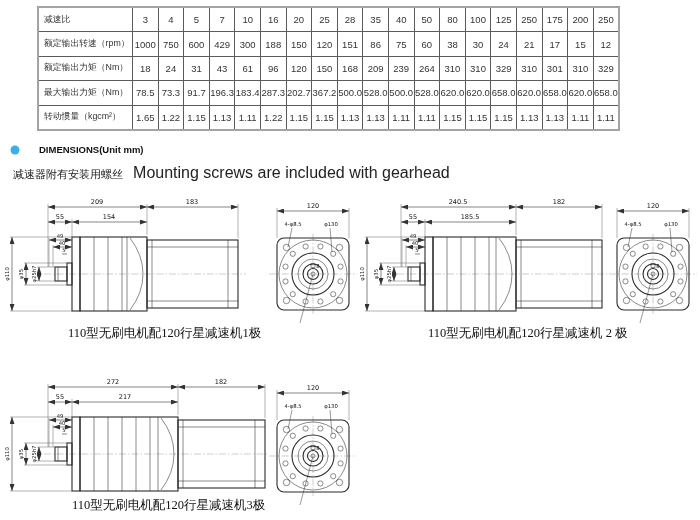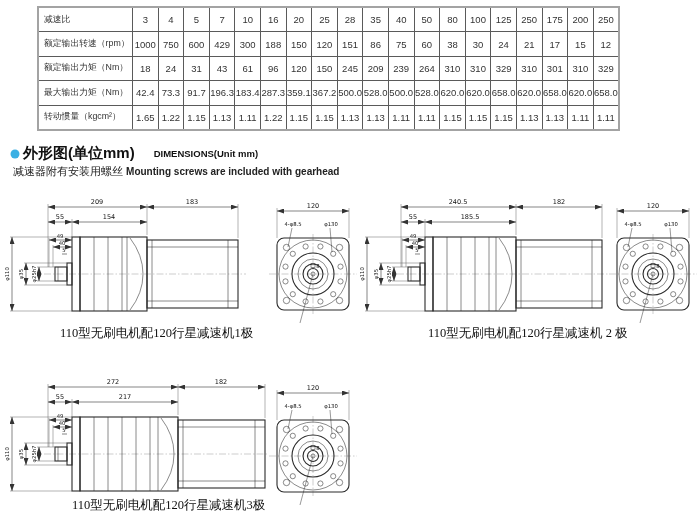--- a/index.html
+++ b/index.html
@@ -13,21 +13,21 @@
   table.spec th,table.spec td{border:1px solid #5a5a5a;height:23.4px;
              padding:0;text-align:center;font-size:9.5px;color:#333;
              font-weight:normal;overflow:hidden;white-space:nowrap;}
   table.spec th{width:88px;text-align:left;padding-left:5px;font-size:8.8px;}
 
   
   .sec{position:absolute;left:10px;top:144px;display:flex;align-items:center;gap:3px;}
   .sec .zh{font-size:15px;font-weight:bold;color:#111;}
   .sec .en{font-size:9.5px;font-weight:bold;color:#111;margin-left:16px;}
   .note{position:absolute;left:13px;top:164px;font-size:11px;color:#222;}
-  .note .en{font-size:10px;margin-left:0;font-weight:bold;}
+  .note .en{font-size:16px;margin-left:7px;}
 
   
   svg.tech{position:absolute;overflow:visible;}
   .ol{fill:none;stroke:#2b2b2b;stroke-width:1.1;}
   .ol2{fill:none;stroke:#2b2b2b;stroke-width:0.55;}
   .cl{stroke:#999;stroke-width:0.5;stroke-dasharray:7 2 1.5 2;fill:none;}
   .ext{stroke:#666;stroke-width:0.5;}
   .dim{stroke:#333;stroke-width:0.6;}
   .ldr{stroke:#444;stroke-width:0.55;fill:none;}
   .dt{font:6.5px "DejaVu Sans",sans-serif;fill:#111;text-anchor:middle;}
@@ -122,41 +122,41 @@
       <tr>
         <th>额定输出力矩（Nm）</th>
         <td>18</td>
         <td>24</td>
         <td>31</td>
         <td>43</td>
         <td>61</td>
         <td>96</td>
         <td>120</td>
         <td>150</td>
-        <td>245</td>
+        <td>168</td>
         <td>209</td>
         <td>239</td>
         <td>264</td>
         <td>310</td>
         <td>310</td>
         <td>329</td>
         <td>310</td>
         <td>301</td>
         <td>310</td>
         <td>329</td>
       </tr>
       <tr>
         <th>最大输出力矩（Nm）</th>
-        <td>42.4</td>
+        <td>78.5</td>
         <td>73.3</td>
         <td>91.7</td>
         <td>196.3</td>
         <td>183.4</td>
         <td>287.3</td>
-        <td>359.1</td>
+        <td>202.7</td>
         <td>367.2</td>
         <td>500.0</td>
         <td>528.0</td>
         <td>500.0</td>
         <td>528.0</td>
         <td>620.0</td>
         <td>620.0</td>
         <td>658.0</td>
         <td>620.0</td>
         <td>658.0</td>
@@ -185,21 +185,20 @@
         <td>1.11</td>
         <td>1.11</td>
       </tr>
     </tbody>
 </table>
 
 <div class="sec">
   <svg width="10" height="10">
     <circle cx="5" cy="5" r="4.5" fill="#3bb0e4"></circle>
   </svg>
-  <span class="zh">外形图(单位mm)</span>
   <span class="en">DIMENSIONS(Unit mm)</span>
 </div>
 <div class="note">
   <span>减速器附有安装用螺丝</span>
   <span class="en">Mounting screws are included with gearhead</span>
 </div>
 
 <svg class="tech" style="left:0;top:193px" width="270" height="136" viewBox="0 0 270 136">
   <g>
     <line class="cl" x1="44" y1="81" x2="246" y2="81"></line>
@@ -264,21 +263,21 @@
     <text class="dt s" x="21" y="30">4-φ8.5</text>
     <text class="dt s" x="59" y="30">φ130</text>
     <line class="ldr" x1="20" y1="32" x2="16" y2="51"></line>
     <line class="ldr" x1="58" y1="32" x2="60" y2="56"></line>
     <text class="dt s" x="46" y="72">8</text>
     <line class="ldr" x1="41" y1="78" x2="28" y2="127"></line>
   </g>
   <use href="#fvg" y="42"></use>
 </svg>
 
-<div class="cap" style="left:60px;top:325px">110型无刷电机配120行星减速机1极</div>
+<div class="cap" style="left:68px;top:325px">110型无刷电机配120行星减速机1极</div>
 
 <svg class="tech" style="left:355px;top:193px" width="256" height="136" viewBox="0 0 256 136">
   <g>
     <line class="cl" x1="42" y1="81" x2="254" y2="81"></line>
     <rect class="ol" x="53" y="74" width="12" height="14"></rect>
     <line class="ol2" x1="56" y1="74" x2="56" y2="88"></line>
     <rect class="ol" x="65" y="70" width="5" height="22"></rect>
     <rect class="ol" x="70" y="44" width="8" height="74"></rect>
     <rect class="ol" x="78" y="44" width="83" height="74"></rect>
     <line class="ol2" x1="92" y1="44" x2="92" y2="118"></line>

